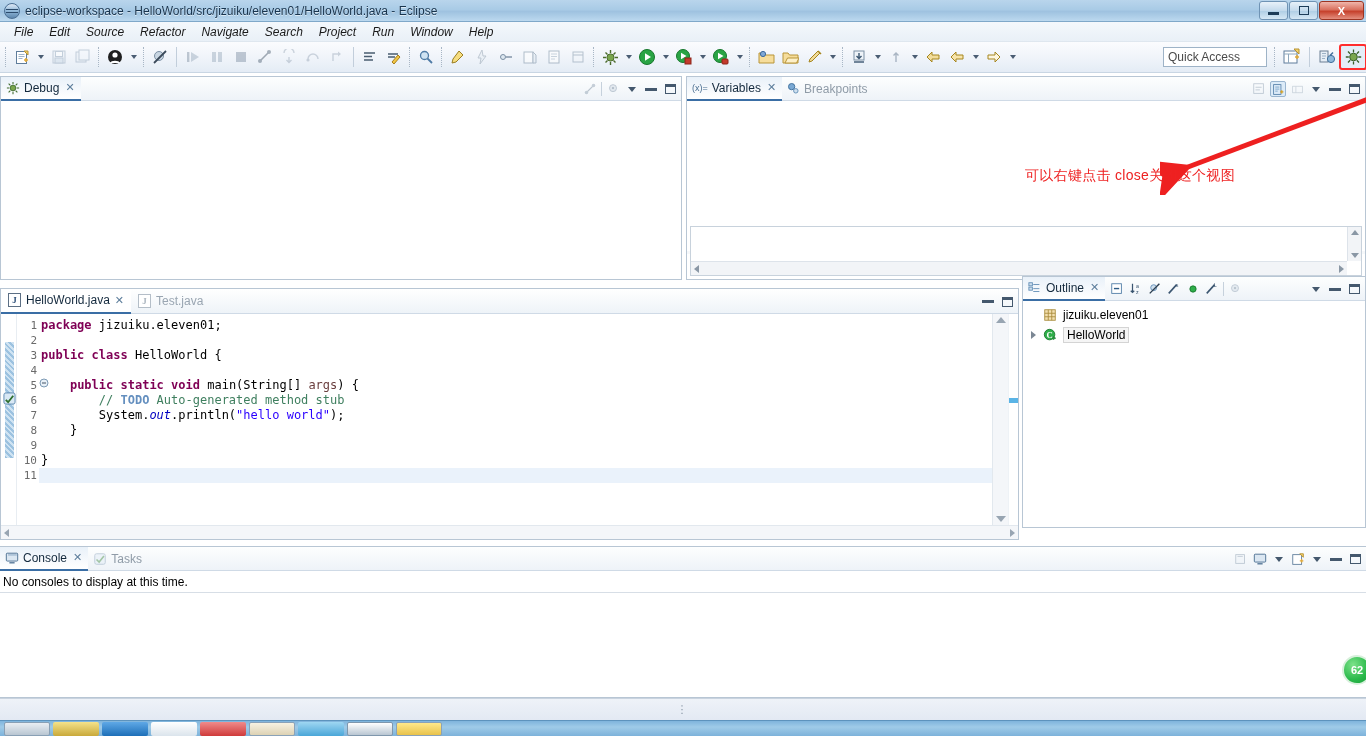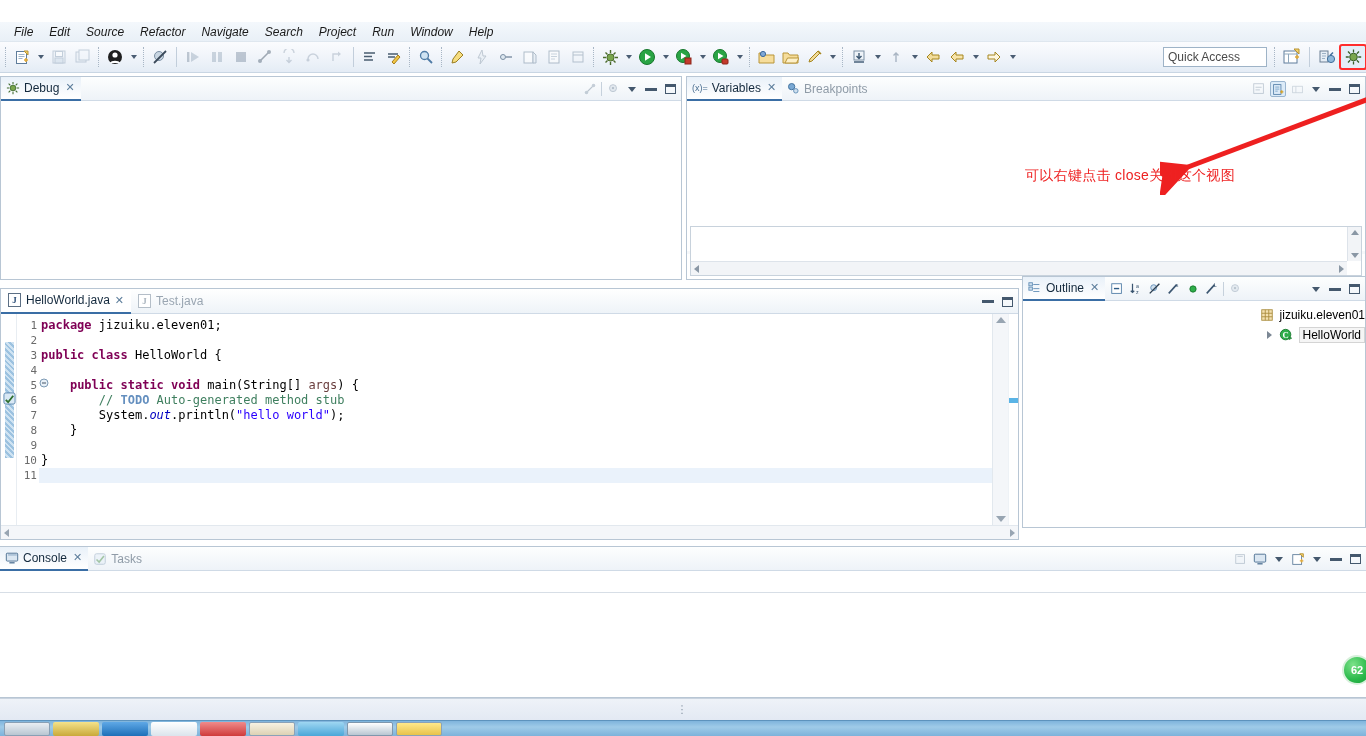--- a/index.html
+++ b/index.html
@@ -180,21 +180,21 @@
   .fld { color:#0000c0; font-style:italic; }
   .prm { color:#6a3e3e; }
   .curline { background:#eaf2fb; }
   .ed-vbar { position:absolute; right:10px; top:0; width:16px; bottom:14px; background:#f4f6f9; border-left:1px solid #e2e8ee;}
   .ed-overview { position:absolute; right:0; top:0; width:10px; bottom:14px; background:#fff; border-left:1px solid #eef2f6;}
   .ed-hbar { position:absolute; left:0; right:0; bottom:0; height:14px; background:#f4f6f9; border-top:1px solid #e2e8ee;}
 
   
   #outline-view { left: 1022px; top: 276px; width: 344px; height: 252px; }
   #outline-body { position:absolute; left:0; top:24px; right:0; bottom:0; background:#fff; padding-top:4px; }
-  .orow { display:flex; align-items:center; height:20px; font-size:12px; padding-left:20px; gap:6px;justify-content:flex-end; }
+  .orow { display:flex; align-items:center; height:20px; font-size:12px; padding-left:20px; gap:6px; }
   .orow.selected .olabel { background:#f5f5f5; border:1px solid #d4d4d4; padding:0 3px; }
   .otri { width:0;height:0;border-top:4px solid transparent;border-bottom:4px solid transparent;border-left:5px solid #7b8794; margin-left:-12px; margin-right:1px;}
 
   
   #console-view { left: 0; top: 546px; width: 1366px; height: 152px; border-left:none;border-right:none;}
   #console-body { position:absolute; left:0; top:24px; right:0; bottom:0; background:#fff; }
   #console-msg { padding: 4px 3px; font-size:12px; color:#000; }
 
   
   #statusbar {
@@ -215,20 +215,33 @@
     background: radial-gradient(circle at 35% 30%, #7de28a, #29b94a 60%, #1c9c3b 100%);
     border:2px solid #d8f0dc; color:#fff; font-size:11px; font-weight:bold;
     display:flex; align-items:center; justify-content:center;
   }
 </style>
 </head>
 <body>
 
 <div id="app">
 
+  <div class="titlebar">
+    <div class="title-icon"></div>
+    <div class="title-text">eclipse-workspace - HelloWorld/src/jizuiku/eleven01/HelloWorld.java - Eclipse</div>
+    <div class="winbtns">
+      <div class="winbtn">
+          <span class="minglyph"></span>
+        </div>
+      <div class="winbtn">
+          <span class="maxglyph"></span>
+        </div>
+      <div class="winbtn close">X</div>
+    </div>
+  </div>
 
   <div class="menubar">
     <div class="menuitem">File</div>
     <div class="menuitem">Edit</div>
     <div class="menuitem">Source</div>
     <div class="menuitem">Refactor</div>
     <div class="menuitem">Navigate</div>
     <div class="menuitem">Search</div>
     <div class="menuitem">Project</div>
     <div class="menuitem">Run</div>
@@ -813,20 +826,21 @@
           </div>
         <div class="ht">
             <span class="minbtn"></span>
           </div>
         <div class="ht">
             <span class="maxbtn"></span>
           </div>
       </div>
     </div>
     <div id="console-body">
+      <div id="console-msg">No consoles to display at this time.</div>
       <div style="position:absolute;left:0;right:0;top:21px;height:1px;background:#d7dee6;"></div>
     </div>
   </div>
 
   <div id="statusbar">
     <span class="grip">⋮</span>
   </div>
 
   <div class="badge62">62</div>
 

